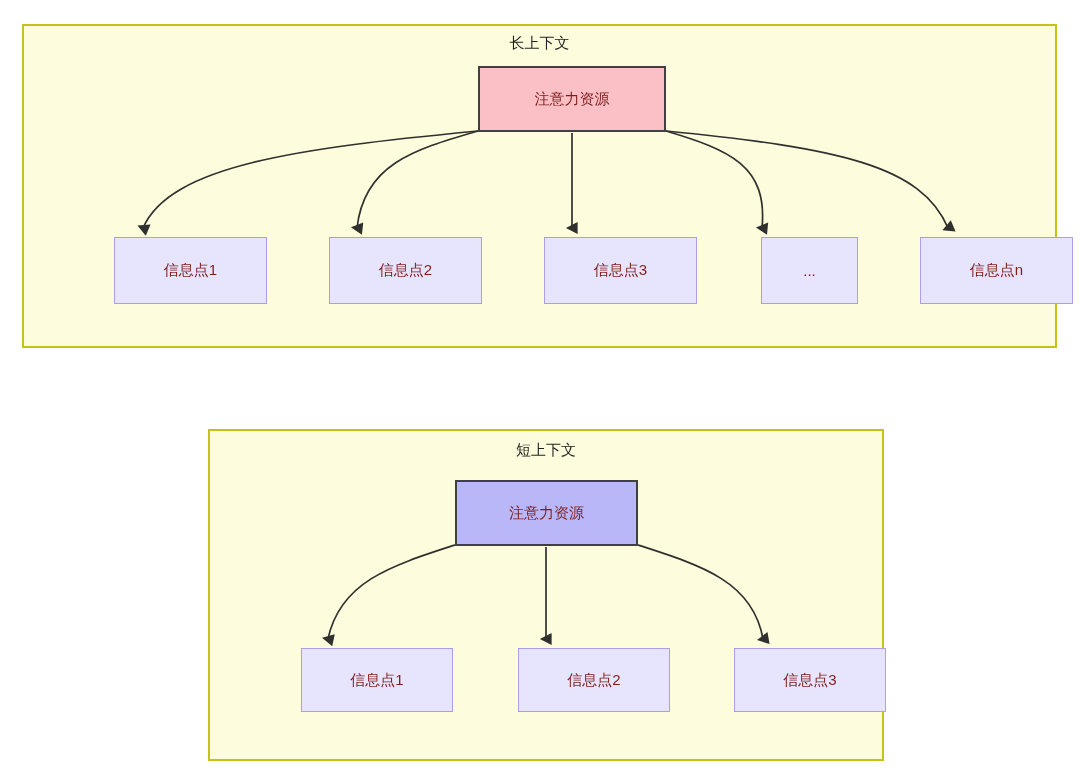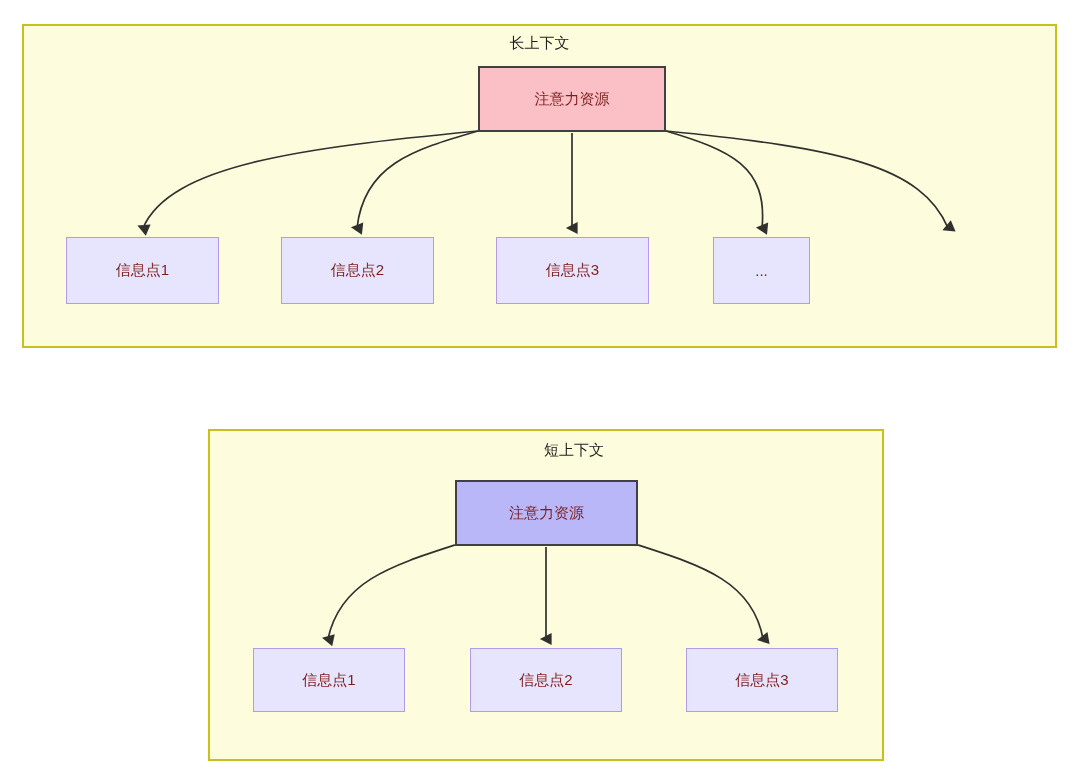--- a/index.html
+++ b/index.html
@@ -41,21 +41,21 @@
   .panel-title {
     position: absolute;
     width: 100%;
     text-align: center;
     color: #1f1f1f;
     font-size: 15px;
     line-height: 18px;
     white-space: nowrap;
   }
   #panel-long .panel-title { top: 8px; }
-  #panel-short .panel-title { top: 10px; padding-left: 28px; }
+  #panel-short .panel-title { top: 10px; }
 
   .node {
     position: absolute;
     box-sizing: border-box;
     display: flex;
     align-items: center;
     justify-content: center;
     font-size: 15px;
     color: #7f1d1d;
     white-space: nowrap;
@@ -64,20 +64,21 @@
     background: #fbc0c6;
     border: 2px solid #3f3f44;
   }
   .node-root-blue {
     background: #b9b7f7;
     border: 2px solid #3f3f44;
   }
   .node-info {
     background: #e7e4fd;
     border: 1.6px solid #b09ce8;
+    margin-left: 48px;
   }
 
   
   #node-long-root   { left: 478px; top: 66px;  width: 188px; height: 66px; }
   #node-long-info-1 { left: 66px;  top: 237px; width: 153px; height: 67px; }
   #node-long-info-2 { left: 281px; top: 237px; width: 153px; height: 67px; }
   #node-long-info-3 { left: 496px; top: 237px; width: 153px; height: 67px; }
   #node-long-info-4 { left: 713px; top: 237px; width: 97px;  height: 67px; }
   #node-long-info-5 { left: 872px; top: 237px; width: 153px; height: 67px; }
 
@@ -140,20 +141,23 @@
   </div>
   <div class="node node-info" id="node-long-info-2">
     <span>信息点2</span>
   </div>
   <div class="node node-info" id="node-long-info-3">
     <span>信息点3</span>
   </div>
   <div class="node node-info" id="node-long-info-4">
     <span>...</span>
   </div>
+  <div class="node node-info" id="node-long-info-5">
+    <span>信息点n</span>
+  </div>
 
   <div class="node node-root-blue" id="node-short-root">
     <span>注意力资源</span>
   </div>
 
   <div class="node node-info" id="node-short-info-1">
     <span>信息点1</span>
   </div>
   <div class="node node-info" id="node-short-info-2">
     <span>信息点2</span>

